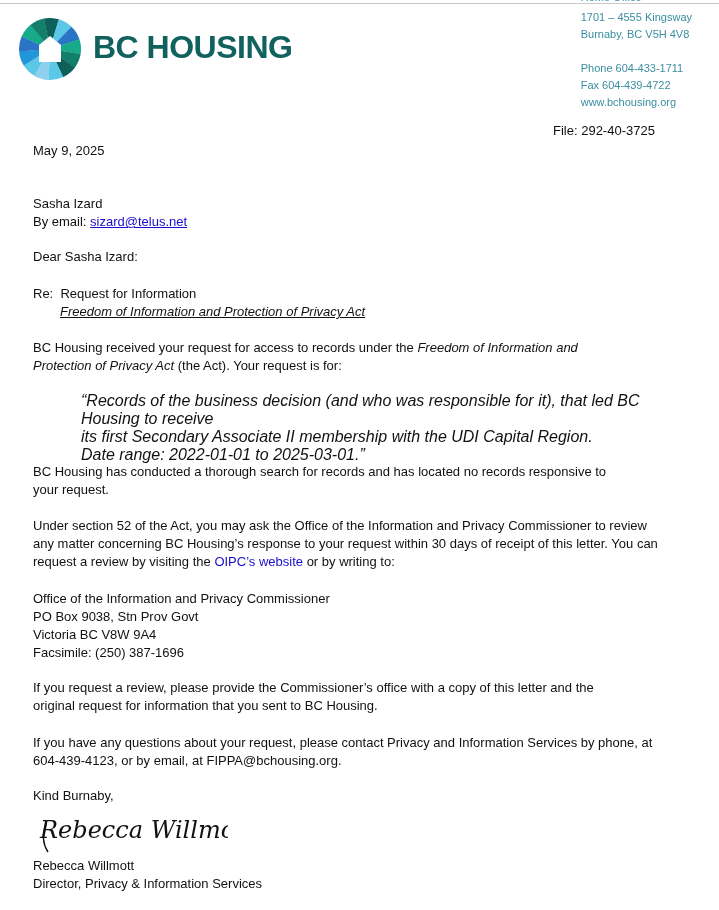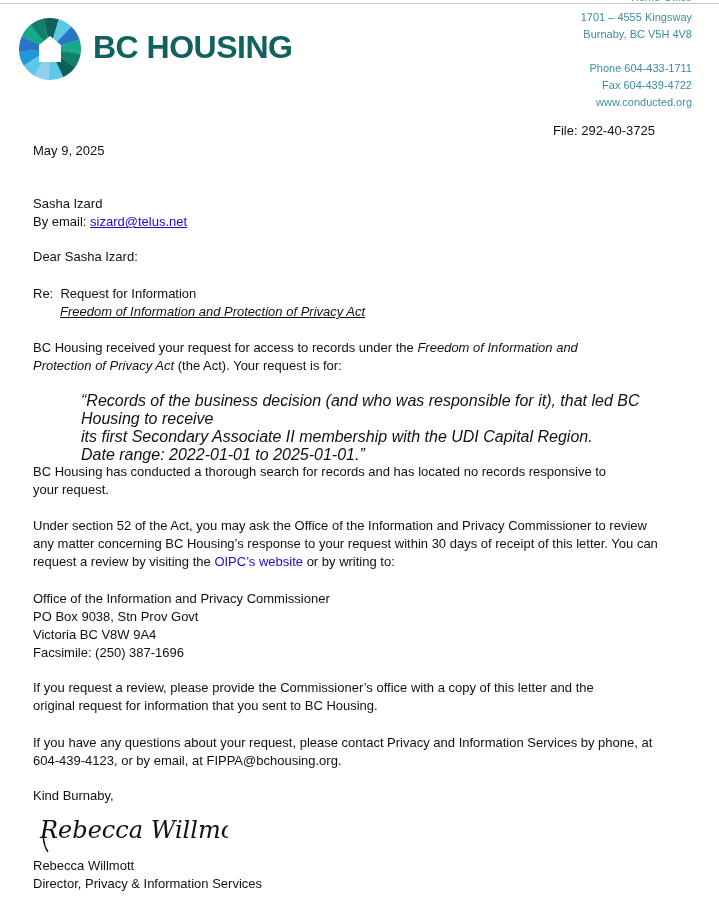--- a/index.html
+++ b/index.html
@@ -3,21 +3,21 @@
 <meta charset="utf-8">
 <style>
   html, body { margin: 0; padding: 0; background: #ffffff; }
   body { width: 719px; height: 910px; position: relative; overflow: hidden;
          font-family: "Liberation Sans", sans-serif; color: #111; }
   .topline { position: absolute; left: 0; top: 3px; width: 719px; height: 1px; background: #c8c8c8; }
   .logo { position: absolute; left: 19px; top: 16px; width: 290px; height: 66px; text-align: center; }
   .logo-mark { position: absolute; left: 0; top: 2px; width: 62px; height: 62px; }
   .logo-text { position: absolute; left: 74px; top: 11px; font-size: 32px; font-weight: bold;
                color: #11625f; letter-spacing: -0.5px; line-height: 40px; white-space: nowrap; }
-  .addr { position: absolute; right: 27px; top: 0; text-align: right; font-size: 11px;
+  .addr { position: absolute; right: 27px; top: 0; font-size: 11px;
           line-height: 17px; color: #3a8ea0; }
   .addr .clip { height: 5px; overflow: hidden; position: relative; }
   .addr .clip span { position: relative; top: -11px; display: block; }
   .addr .gap { height: 17px; }
   .file { position: absolute; left: 553px; top: 123px; font-size: 13px; }
   .text { position: absolute; left: 33px; font-size: 13px; line-height: 18px; }
   .w { width: 640px; }
   .link-u { color: #1a0dcf; text-decoration: underline; }
   .link { color: #1a0dcf; }
   .ital-u { font-style: italic; text-decoration: underline; }
@@ -54,21 +54,21 @@
 
 <div class="addr">
   <div class="clip">
       <span>Home Office</span>
     </div>
   <div style="margin-top:4px">1701 – 4555 Kingsway</div>
   <div>Burnaby, BC V5H 4V8</div>
   <div class="gap"></div>
   <div>Phone 604-433-1711</div>
   <div>Fax 604-439-4722</div>
-  <div>www.conducted.org</div>
+  <div>www.bchousing.org</div>
 </div>
 
 <div class="file">File: 292-40-3725</div>
 
 <div class="text" style="top:142px">May 9, 2025</div>
 
 <div class="text" style="top:195px">Sasha Izard</div>
 <div class="text" style="top:213px">
   <span>By email: </span><span class="link-u">sizard@telus.net</span>
 </div>
@@ -80,21 +80,21 @@
 </div>
 <div class="text ital-u" style="top:303px; left:60px">Freedom of Information and Protection of Privacy Act</div>
 
 <div class="text" style="top:339px; width:560px">
   <span>BC Housing received your request for access to records under the </span><i>Freedom of Information and Protection of Privacy Act</i><span> (the Act). Your request is for:</span>
 </div>
 
 <div class="quote">
   <div>“Records of the business decision (and who was responsible for it), that led BC Housing to receive</div>
   <div>its first Secondary Associate II membership with the UDI Capital Region.</div>
-  <div>Date range: 2022-01-01 to 2025-01-01.”</div>
+  <div>Date range: 2022-01-01 to 2025-03-01.”</div>
 </div>
 
 <div class="text" style="top:463px; width:600px">BC Housing has conducted a thorough search for records and has located no records responsive to your request.</div>
 
 <div class="text w" style="top:517px; width:630px">
   <span>Under section 52 of the Act, you may ask the Office of the Information and Privacy Commissioner to review any matter concerning BC Housing’s response to your request within 30 days of receipt of this letter. You can request a review by visiting the </span><span class="link">OIPC’s website</span><span> or by writing to:</span>
 </div>
 
 <div class="text" style="top:590px">
   <div>Office of the Information and Privacy Commissioner</div>

